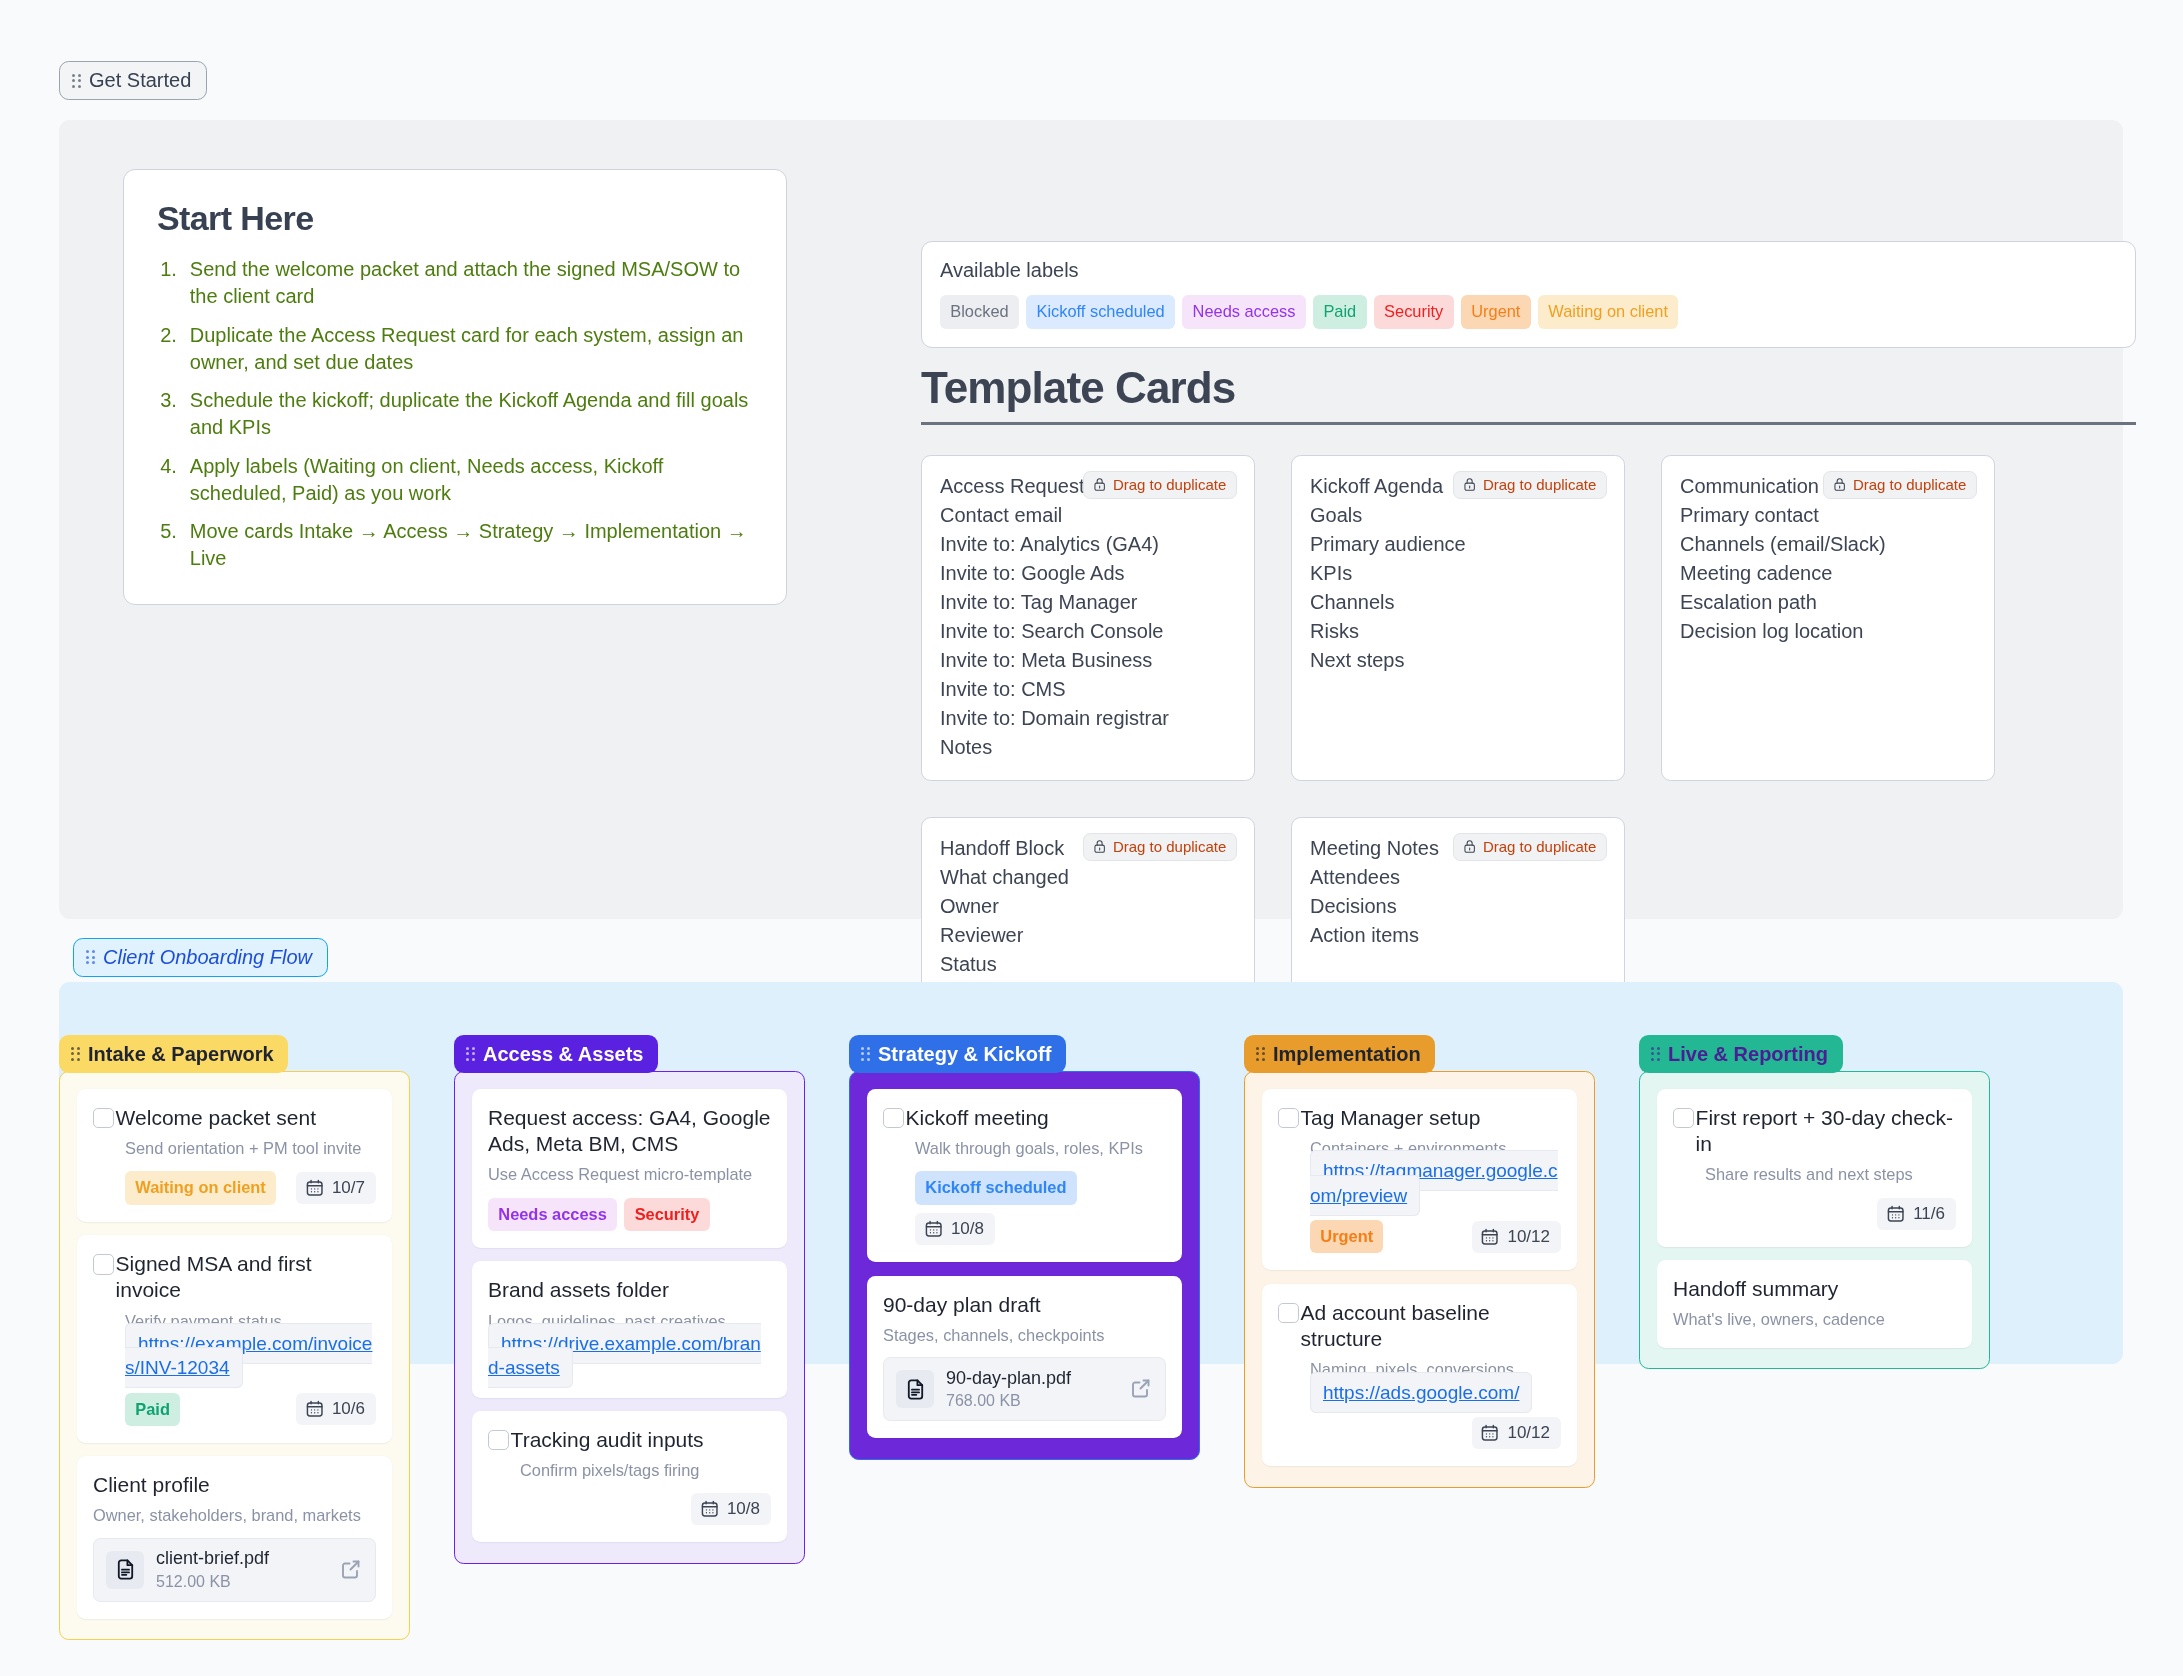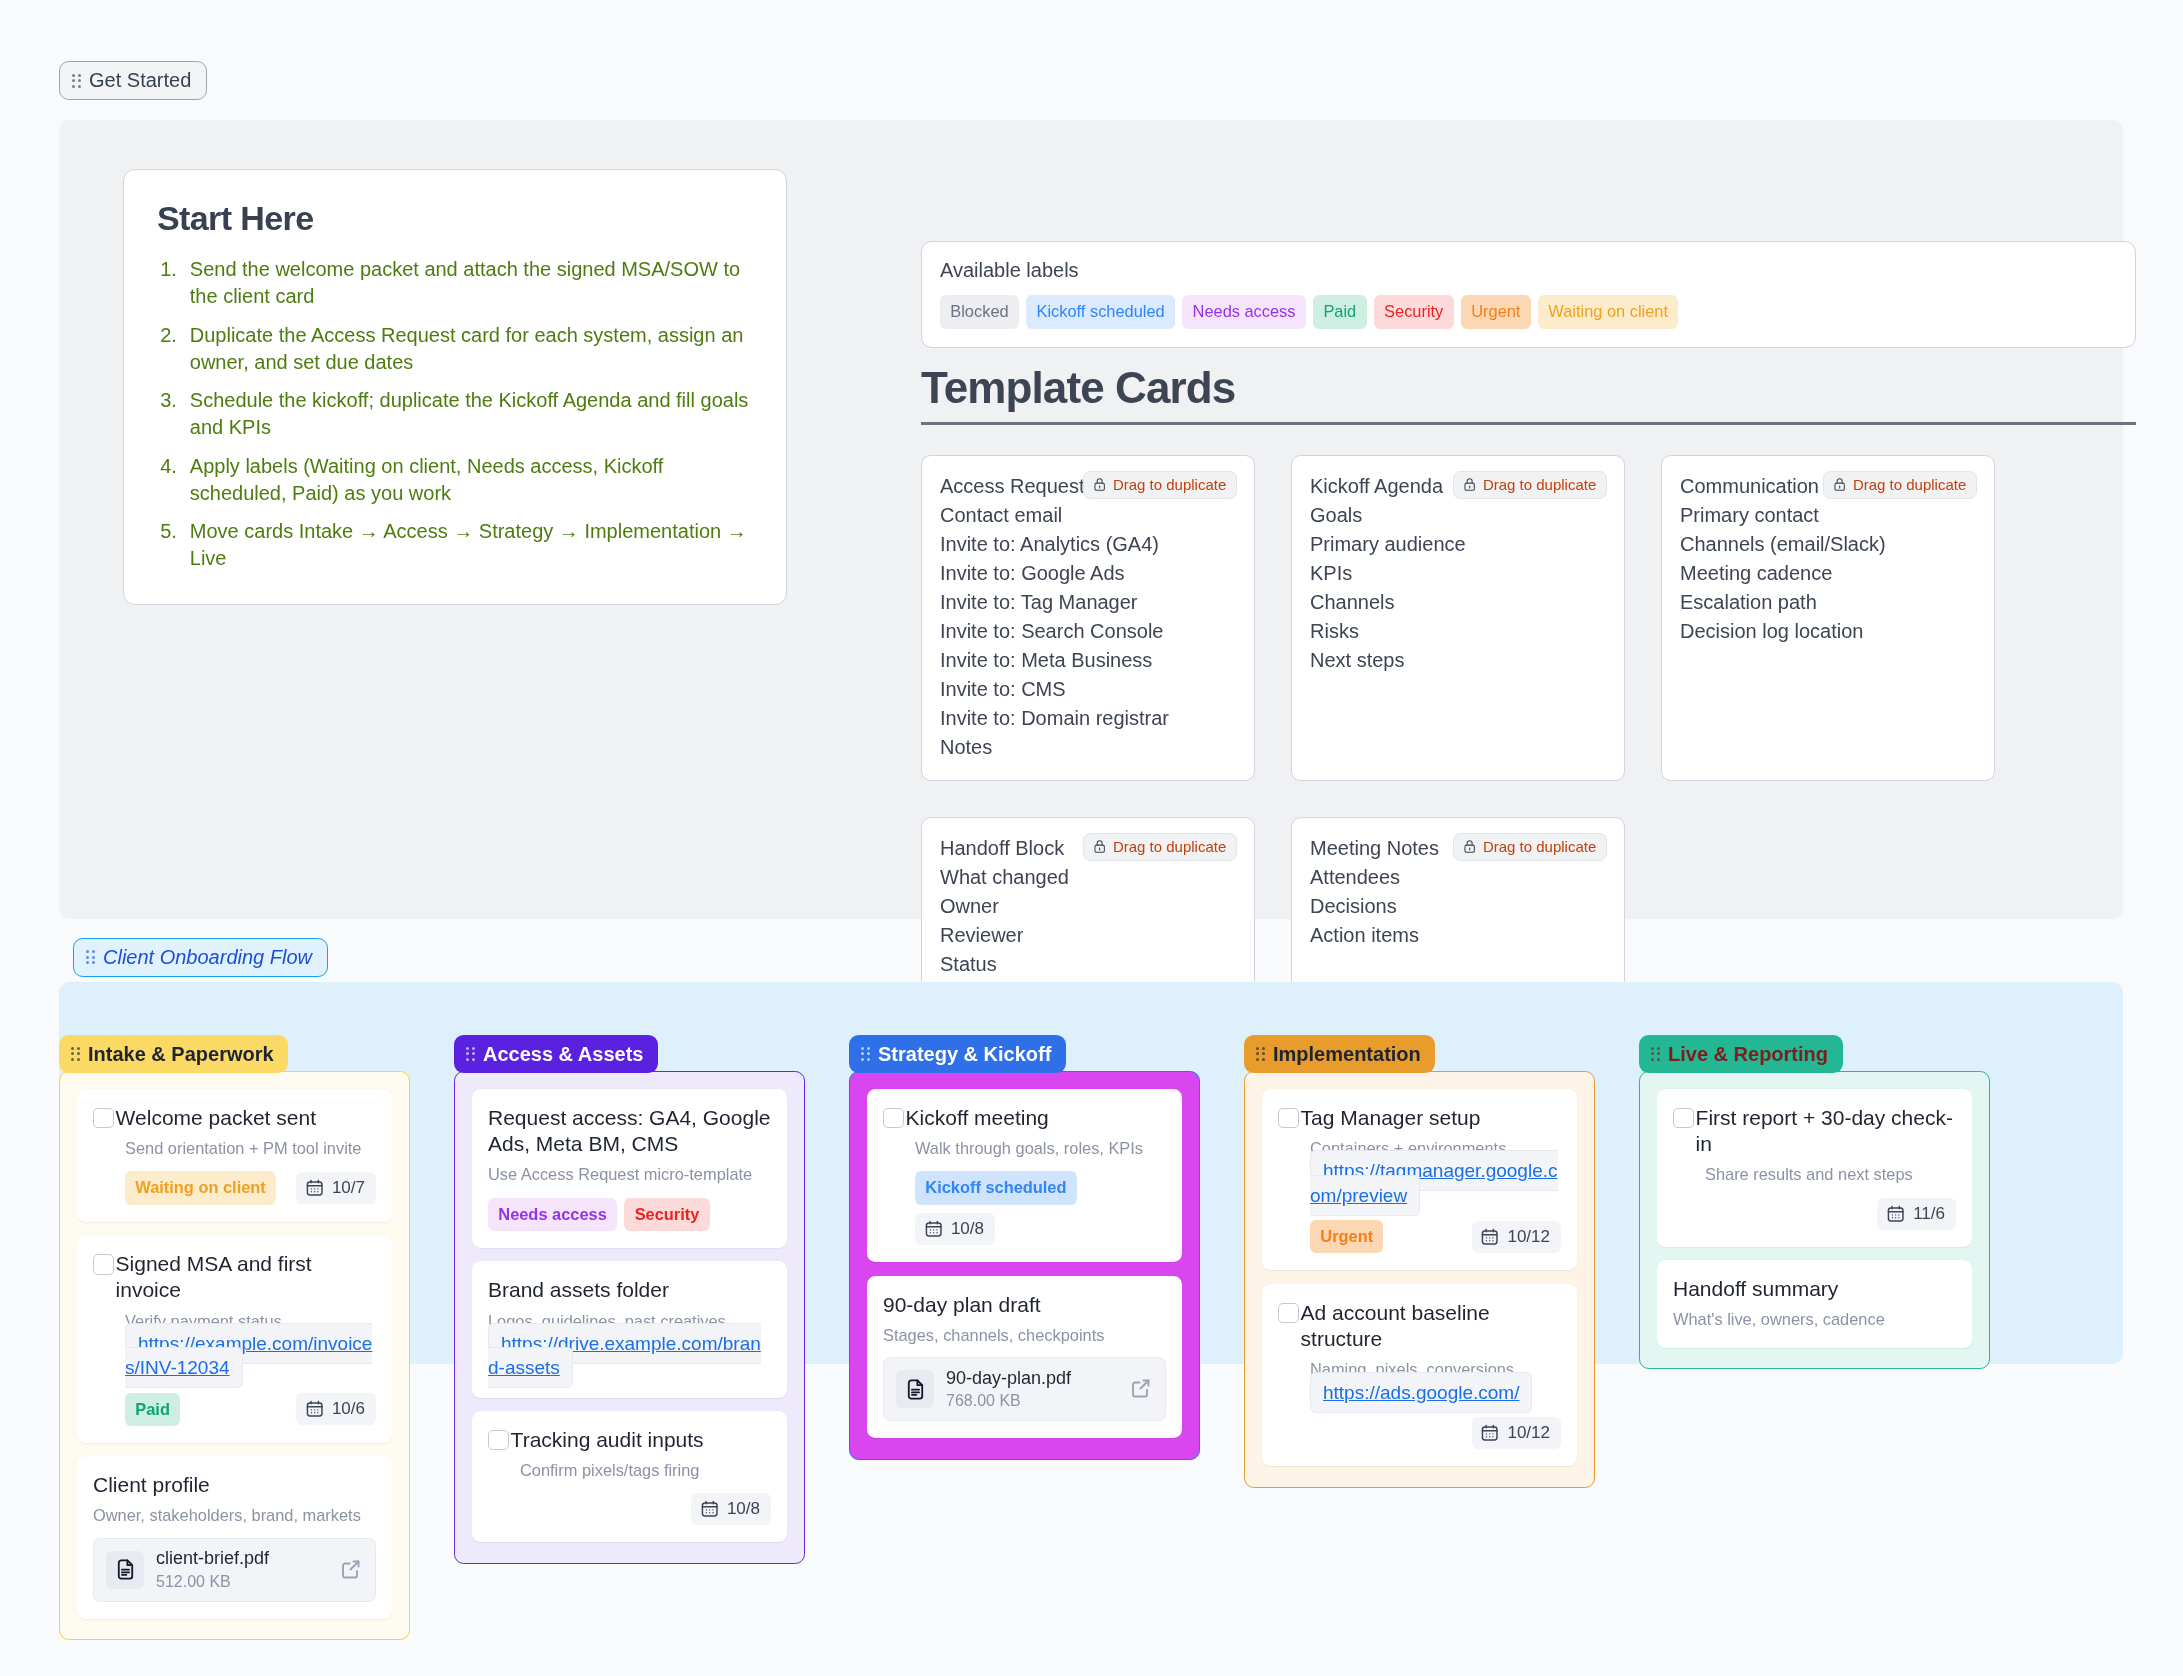--- a/index.html
+++ b/index.html
@@ -481,21 +481,21 @@
       <div class="col"><div class="col-chip" style="background: rgb(47, 111, 232); color: rgb(255, 255, 255);">
           <span class="gdots">
             <i></i>
             <i></i>
             <i></i>
             <i></i>
             <i></i>
             <i></i>
           </span>
           <span>Strategy &amp; Kickoff</span>
-        </div><div class="col-body" style="background: #d946ef; border: 1.8px solid rgb(47, 111, 232);">
+        </div><div class="col-body" style="background: #6d28d9; border: 1.8px solid rgb(47, 111, 232);">
           <div class="card">
             <div class="card-top">
               <span class="cbox"></span>
               <div class="card-title">Kickoff meeting</div>
             </div>
             <div class="card-body-indent">
               <div class="card-sub">Walk through goals, roles, KPIs</div>
               <div class="card-foot">
                 <div class="lbls">
                   <span class="chip" style="background: rgb(207, 227, 253); color: rgb(47, 134, 246); font-weight: 700;">Kickoff scheduled</span>
@@ -603,21 +603,21 @@
                       <circle cx="8" cy="17" r=".8" fill="#3d4453" stroke="none"></circle>
                       <circle cx="12" cy="17" r=".8" fill="#3d4453" stroke="none"></circle>
                       <circle cx="16" cy="17" r=".8" fill="#3d4453" stroke="none"></circle>
                     </svg>
                   </span>
                   <span>10/12</span>
                 </span>
               </div></div>
           </div>
         </div></div>
-      <div class="col"><div class="col-chip" style="background: rgb(35, 183, 147); color: #7f1d1d;">
+      <div class="col"><div class="col-chip" style="background: rgb(35, 183, 147); color: #4c1d95;">
           <span class="gdots">
             <i></i>
             <i></i>
             <i></i>
             <i></i>
             <i></i>
             <i></i>
           </span>
           <span>Live &amp; Reporting</span>
         </div><div class="col-body" style="background: rgb(228, 246, 241); border: 1.8px solid rgb(35, 183, 147);">

